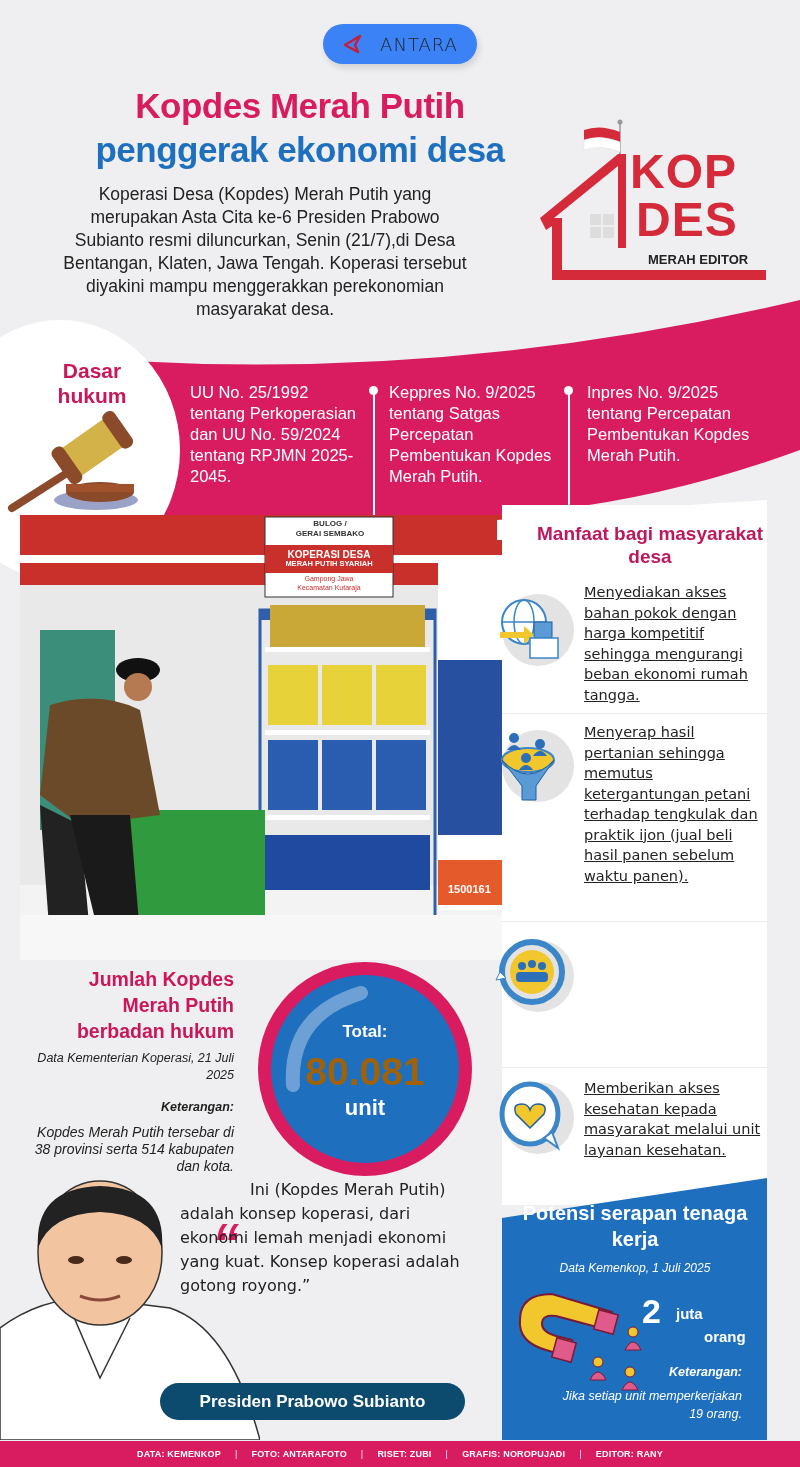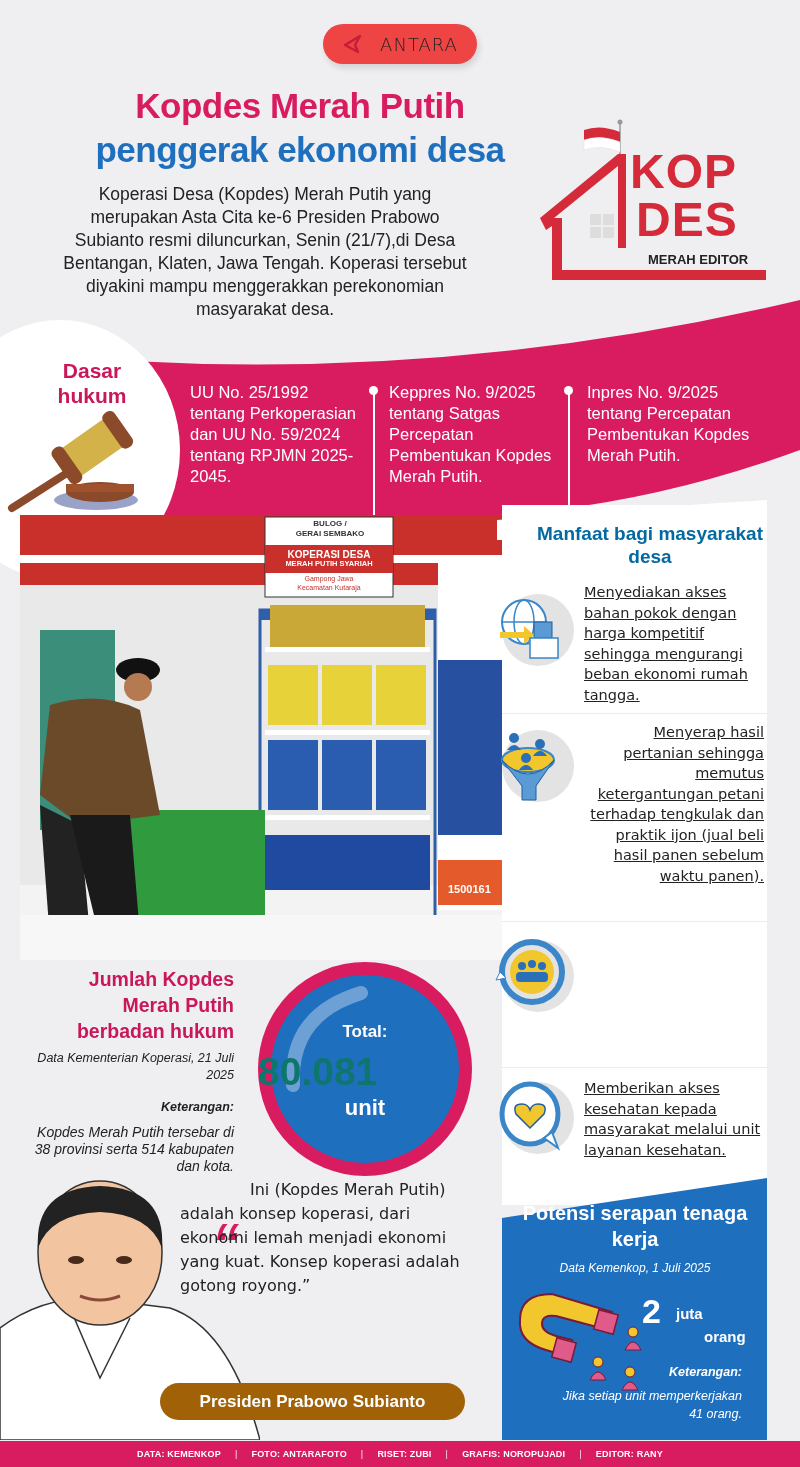--- a/index.html
+++ b/index.html
@@ -8,21 +8,21 @@
     position: relative;
     background: #efeff1;
     font-family: "Liberation Sans", sans-serif;
     color: #222;
   }
   .abs { position: absolute; }
 
   
   .antara-pill {
     left: 323px; top: 24px; width: 154px; height: 40px;
-    background: #ef4444; border-radius: 20px;
+    background: #3b82f6; border-radius: 20px;
     box-shadow: 2px 4px 6px rgba(0,0,0,0.12);
     display: flex; align-items: center; justify-content: center; gap: 16px;
   }
   .antara-text { font-family: "DejaVu Sans", sans-serif; font-size: 18px; letter-spacing: 1px; color: #222; font-weight: 300; }
 
   .title1 { left: 60px; top: 86px; width: 480px; text-align: center; font-size: 35px; font-weight: 700; color: #d81c5f; letter-spacing: -0.5px; }
   .title2 { left: 40px; top: 130px; width: 520px; text-align: center; font-size: 35px; font-weight: 700; color: #1f6fbf; letter-spacing: -0.5px; }
   .intro {
     left: 60px; top: 183px; width: 410px; text-align: center;
     font-size: 17.5px; line-height: 23px; color: #222;
@@ -40,21 +40,21 @@
   .dasar-title { left: 52px; top: 358px; width: 80px; text-align: center; font-size: 21px; font-weight: 700; color: #c9175a; line-height: 25px; }
   .dasar-col { top: 382px; color: #fff; font-size: 16.5px; line-height: 21px; }
   .dasar-line { width: 1.5px; background: #fff; }
   .dasar-dot { width: 9px; height: 9px; background: #fff; border-radius: 50%; }
 
   
   .photo { left: 0; top: 515px; width: 505px; height: 445px; overflow: hidden; margin-left: 20px; }
 
   
   .manfaat-panel { left: 502px; top: 505px; width: 265px; height: 700px; background: #fff; }
-  .manfaat-title { left: 520px; top: 522px; width: 260px; text-align: center; font-size: 19px; font-weight: 700; color: #0369a1; line-height: 23px; }
+  .manfaat-title { left: 520px; top: 522px; width: 260px; text-align: center; font-size: 19px; font-weight: 700; color: #be185d; line-height: 23px; }
   .benefit { left: 502px; width: 265px; border-bottom: 1.5px solid #ececec; }
   .benefit-icon { position: absolute; left: -8px; width: 80px; height: 80px; }
   .benefit-text { position: absolute; left: 82px; width: 180px; font-size: 15.5px; line-height: 20.5px; color: #222; font-family: "DejaVu Sans", sans-serif; font-size: 14.5px; text-decoration: underline; }
 
   
   .potensi-panel { left: 502px; top: 1178px; width: 265px; height: 262px; }
   .potensi-title { left: 520px; top: 1200px; width: 230px; text-align: center; font-size: 20px; font-weight: 700; color: #fff; line-height: 26px; }
   .potensi-src { left: 520px; top: 1261px; width: 230px; text-align: center; font-size: 12px; font-style: italic; color: #fff; }
   .potensi-num { left: 642px; top: 1292px; font-size: 34px; font-weight: 700; color: #fff; }
   .potensi-juta { left: 676px; top: 1305px; font-size: 15px; font-weight: 700; color: #fff; }
@@ -64,30 +64,30 @@
 
   
   .jumlah-title { left: 30px; top: 966px; width: 204px; text-align: right; font-size: 19.5px; font-weight: 700; color: #c9175a; line-height: 26px; }
   .jumlah-src { left: 30px; top: 1050px; width: 204px; text-align: right; font-size: 12.5px; font-style: italic; color: #222; line-height: 17px; }
   .jumlah-ket { left: 30px; top: 1100px; width: 204px; text-align: right; font-size: 12.5px; font-weight: 700; font-style: italic; color: #222; }
   .jumlah-note { left: 30px; top: 1124px; width: 204px; text-align: right; font-size: 14px; font-style: italic; color: #222; line-height: 17px; }
 
   .total-ring { left: 258px; top: 962px; width: 214px; height: 214px; border-radius: 50%; background: #d81c5f; }
   .total-core { left: 271px; top: 975px; width: 188px; height: 188px; border-radius: 50%; background: #1f6fbf; overflow: hidden; }
   .total-label { left: 258px; top: 1022px; width: 214px; text-align: center; font-size: 17px; font-weight: 700; color: #fff; }
-  .total-value { left: 258px; top: 1050px; width: 214px; font-size: 39px; font-weight: 700; color: #0f766e; }
+  .total-value { left: 258px; top: 1050px; width: 214px; text-align: center; font-size: 39px; font-weight: 700; color: #a16207; }
   .total-unit { left: 258px; top: 1095px; width: 214px; text-align: center; font-size: 22px; font-weight: 700; color: #fff; }
 
   
   .portrait { left: 0; top: 1178px; width: 260px; height: 262px; }
   .quote-mark { left: 212px; top: 1222px; font-size: 54px; font-weight: 700; font-style: italic; color: #d81c5f; line-height: 40px; }
   .quote-text { left: 180px; top: 1178px; width: 292px; font-size: 17.5px; line-height: 24px; color: #222; text-indent: 70px; font-family: "DejaVu Sans", sans-serif; font-size: 16px; }
   .quote-author {
     left: 160px; top: 1383px; width: 305px; height: 37px;
-    border-radius: 19px; background: #a16207;
+    border-radius: 19px; background: #0c4a6e;
     color: #fff; font-size: 17px; font-weight: 700;
     display: flex; align-items: center; justify-content: center;
   }
 
   
   .footer {
     left: 0; top: 1441px; width: 800px; height: 26px; background: #d81c5f;
     display: flex; align-items: center; justify-content: center;
     color: #fff; font-size: 9px; font-weight: 700; gap: 14px; letter-spacing: 0.2px;
   }
@@ -226,21 +226,21 @@
     <circle cx="44" cy="42" r="36" fill="#e3e3e3"></circle>
     <ellipse cx="34" cy="36" rx="26" ry="12" fill="#f2c62d" stroke="#3a86c8" stroke-width="2"></ellipse>
     <path d="M8 36 Q34 64 60 36 L42 62 L42 76 L28 76 L28 62 Z" fill="#5b9bd5" stroke="#1f5fa0"></path>
     <circle cx="20" cy="14" r="5" fill="#2a6fb8"></circle>
       <path d="M13 26 Q20 16 27 26 Z" fill="#2a6fb8"></path>
     <circle cx="46" cy="20" r="5" fill="#2a6fb8"></circle>
       <path d="M39 32 Q46 22 53 32 Z" fill="#2a6fb8"></path>
     <circle cx="32" cy="34" r="5" fill="#2a6fb8"></circle>
       <path d="M25 46 Q32 36 39 46 Z" fill="#2a6fb8"></path>
   </svg>
-  <div class="benefit-text" style="top:6px;text-align:right;">Menyerap hasil pertanian sehingga memutus ketergantungan petani terhadap tengkulak dan praktik ijon (jual beli hasil panen sebelum waktu panen).</div>
+  <div class="benefit-text" style="top:6px;">Menyerap hasil pertanian sehingga memutus ketergantungan petani terhadap tengkulak dan praktik ijon (jual beli hasil panen sebelum waktu panen).</div>
 </div>
 
 <div class="abs benefit" style="top:924px;height:144px;">
   <svg class="benefit-icon" style="top:10px;" viewBox="0 0 80 80">
     <circle cx="44" cy="42" r="36" fill="#e3e3e3"></circle>
     <circle cx="38" cy="38" r="30" fill="none" stroke="#3a86c8" stroke-width="6"></circle>
     <circle cx="38" cy="38" r="22" fill="#f2c62d"></circle>
     <circle cx="28" cy="32" r="4" fill="#2a6fb8"></circle>
     <circle cx="38" cy="30" r="4" fill="#2a6fb8"></circle>
     <circle cx="48" cy="32" r="4" fill="#2a6fb8"></circle>
@@ -273,21 +273,21 @@
     <path d="M113 60 Q121 44 129 60 Z" fill="#e05a8a" stroke="#7a1a3a"></path>
   <circle cx="86" cy="72" r="5" fill="#f2c62d" stroke="#7a1a3a"></circle>
     <path d="M78 90 Q86 74 94 90 Z" fill="#e05a8a" stroke="#7a1a3a"></path>
   <circle cx="118" cy="82" r="5" fill="#f2c62d" stroke="#7a1a3a"></circle>
     <path d="M110 100 Q118 84 126 100 Z" fill="#e05a8a" stroke="#7a1a3a"></path>
 </svg>
 <div class="abs potensi-num">2</div>
 <div class="abs potensi-juta">juta</div>
 <div class="abs potensi-orang">orang</div>
 <div class="abs potensi-ket">Keterangan:</div>
-<div class="abs potensi-note">Jika setiap unit memperkerjakan 41 orang.</div>
+<div class="abs potensi-note">Jika setiap unit memperkerjakan 19 orang.</div>
 
 <div class="abs jumlah-title">Jumlah Kopdes Merah Putih berbadan hukum</div>
 <div class="abs jumlah-src">Data Kementerian Koperasi, 21 Juli 2025</div>
 <div class="abs jumlah-ket">Keterangan:</div>
 <div class="abs jumlah-note">Kopdes Merah Putih tersebar di 38 provinsi serta 514 kabupaten dan kota.</div>
 
 <div class="abs total-ring"></div>
 <div class="abs total-core">
   <svg width="188" height="188" viewBox="0 0 188 188">
     <path d="M22 110 Q18 40 90 18" fill="none" stroke="rgba(255,255,255,0.35)" stroke-width="14" stroke-linecap="round"></path>

